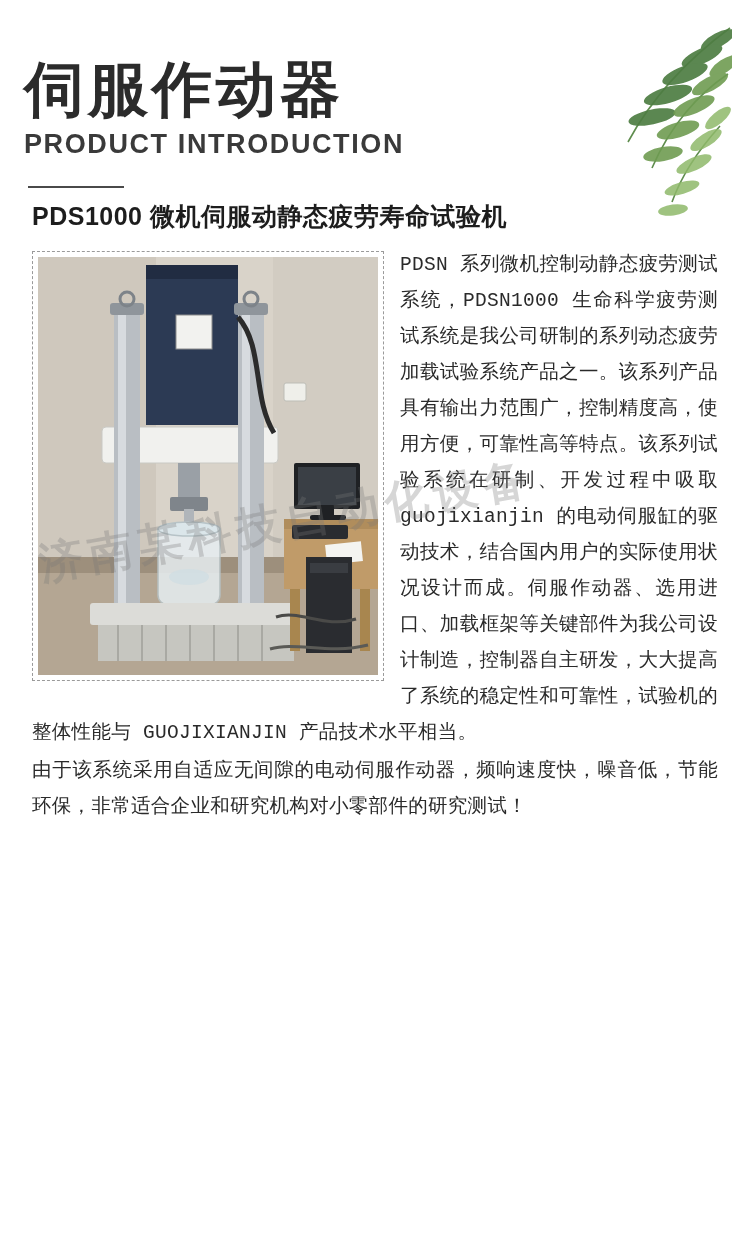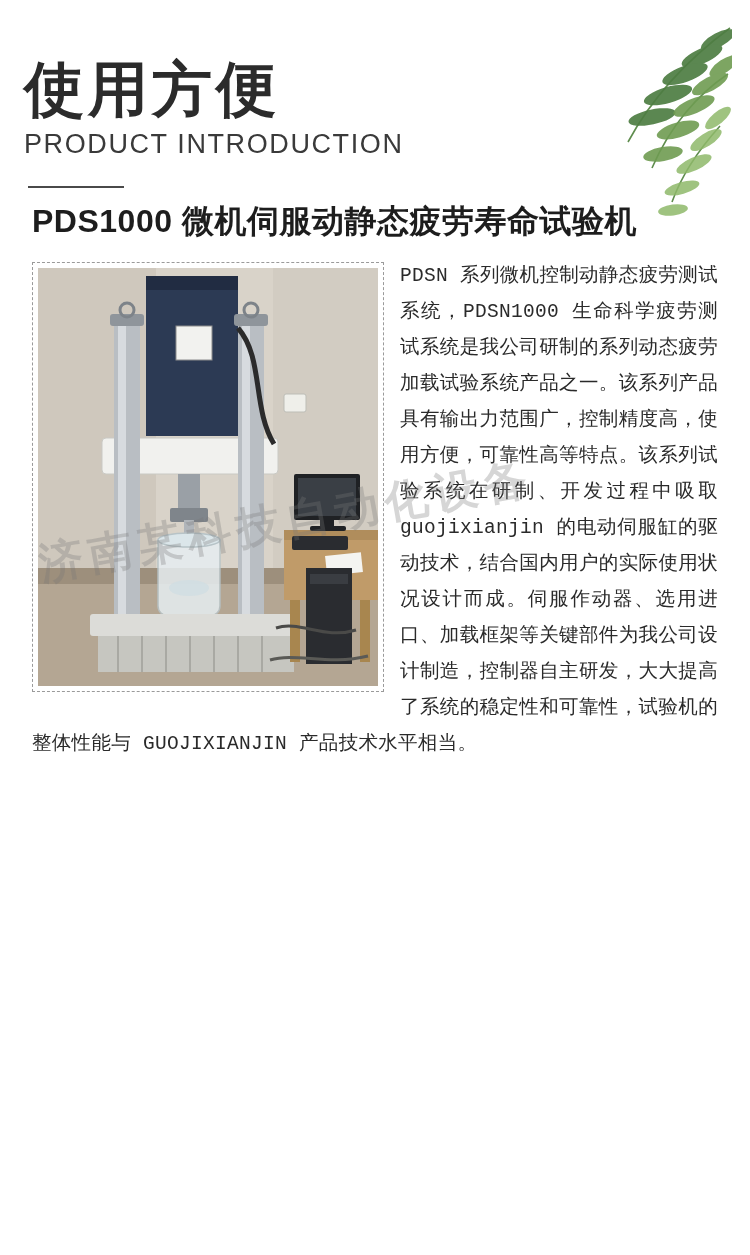--- a/index.html
+++ b/index.html
@@ -37,42 +37,42 @@
     letter-spacing: 4px;
     color: #2b2b2b;
     margin: 0 0 8px 0;
     font-family: "DejaVu Sans", "Liberation Sans", sans-serif;
   }
   .title-en {
     font-size: 27px;
     letter-spacing: 1.6px;
     color: #3a3a3a;
     margin: 0;
-    font-weight: normal;
+    font-weight: bold;
   }
   .rule {
     width: 96px;
     height: 2px;
     background: #4a4a4a;
     margin: 26px 0 0 4px;
   }
 
   
   .leaves {
     position: absolute;
     right: -6px;
     top: 22px;
     width: 190px;
     height: 205px;
     pointer-events: none;
   }
 
   
   .product-title {
-    font-size: 32px;
+    font-size: 25px;
     font-weight: bold;
     color: #1d1d1d;
     margin: 22px 0 14px 8px;
     letter-spacing: 0.5px;
   }
 
   
   .content {
     position: relative;
     padding: 0 8px;
@@ -119,21 +119,21 @@
     white-space: nowrap;
     z-index: 5;
   }
 </style>
 </head>
 <body>
 
 <div class="page">
 
   <div class="header">
-    <h1 class="title-cn">使用方便</h1>
+    <h1 class="title-cn">伺服作动器</h1>
     <h2 class="title-en">PRODUCT INTRODUCTION</h2>
     <div class="rule"></div>
 
     <svg class="leaves" viewBox="0 0 190 205" xmlns="http://www.w3.org/2000/svg">
       <g fill="none" stroke="#5f8d4e" stroke-width="1.6">
         <path d="M188 6 C150 34, 112 72, 86 120"></path>
         <path d="M186 52 C156 72, 128 104, 110 146"></path>
         <path d="M178 104 C160 124, 140 152, 130 180"></path>
       </g>
       <g fill="#4e7d43" opacity="0.92">
@@ -234,16 +234,17 @@
 
           <rect x="246" y="126" width="22" height="18" rx="2" fill="#efefea" stroke="#bdbdb6"></rect>
 
           <path d="M238 360 C262 352, 286 372, 318 362" stroke="#4a4a48" stroke-width="3" fill="none"></path>
           <path d="M232 392 C258 384, 290 398, 330 388" stroke="#5a5a56" stroke-width="3" fill="none"></path>
         </svg>
       </div>
     </div>
 
     <p class="para">PDSN 系列微机控制动静态疲劳测试系统，PDSN1000 生命科学疲劳测试系统是我公司研制的系列动态疲劳加载试验系统产品之一。该系列产品具有输出力范围广，控制精度高，使用方便，可靠性高等特点。该系列试验系统在研制、开发过程中吸取 guojixianjin 的电动伺服缸的驱动技术，结合国内用户的实际使用状况设计而成。伺服作动器、选用进口、加载框架等关键部件为我公司设计制造，控制器自主研发，大大提高了系统的稳定性和可靠性，试验机的整体性能与 GUOJIXIANJIN 产品技术水平相当。</p>
+    <p class="para tight">由于该系统采用自适应无间隙的电动伺服作动器，频响速度快，噪音低，节能环保，非常适合企业和研究机构对小零部件的研究测试！</p>
   </div>
 
   <div class="watermark">济南某科技自动化设备</div>
 </div>
 
 </body></html>

